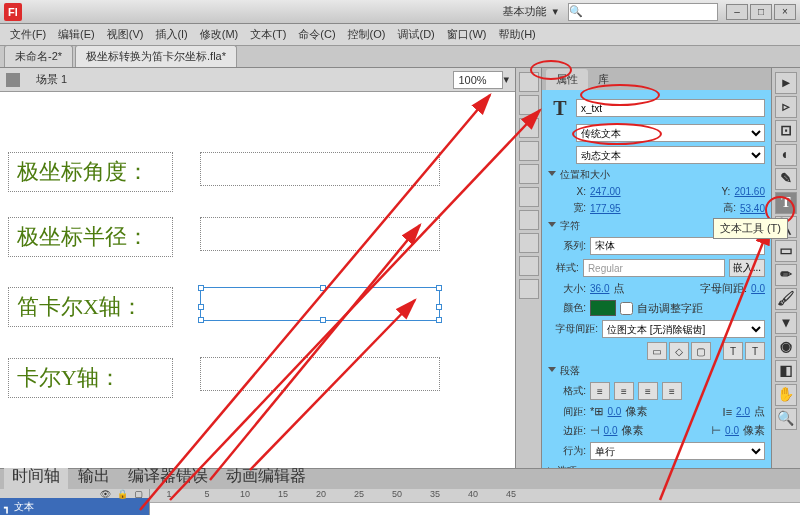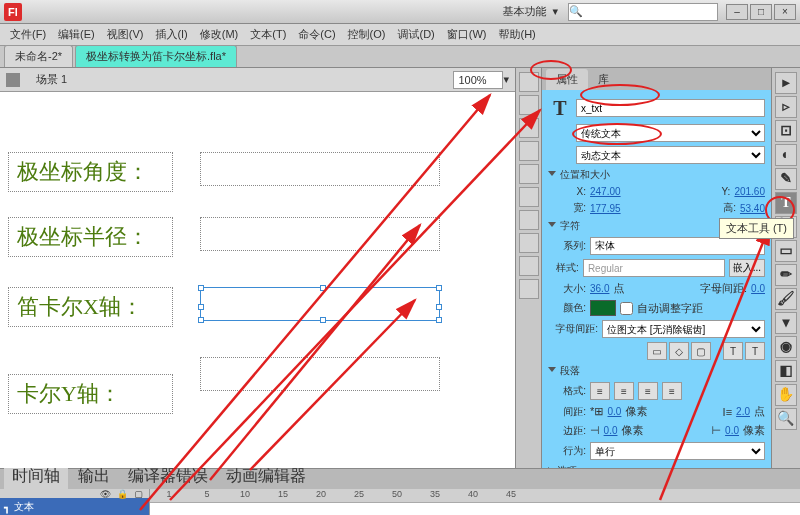--- a/index.html
+++ b/index.html
@@ -15,21 +15,21 @@
 .winbtns { display: flex; gap: 2px; }
 .winbtns div { width: 22px; height: 16px; background: #d4d4d4; border: 1px solid #888; text-align: center; line-height: 14px; font-size: 10px; }
 
 
 .menubar { height: 22px; background: #d8d8d8; display: flex; align-items: center; padding: 0 6px; gap: 4px; border-bottom: 1px solid #999; font-size: 11px; }
 .menubar span { padding: 2px 4px; }
 
 
 .doctabs { height: 22px; background: #c8c8c8; display: flex; align-items: flex-end; padding: 0 4px; border-bottom: 1px solid #888; }
 .doctab { padding: 3px 10px; background: #d8d8d8; border: 1px solid #999; border-bottom: none; border-radius: 3px 3px 0 0; margin-right: 2px; font-size: 11px; }
-.doctab.active { background: #5eead4; }
+.doctab.active { background: #e5e5e5; }
 
 
 .main { display: flex; height: 400px; }
 
 
 .canvas-area { flex: 1; background: #fff; position: relative; border-right: 1px solid #888; overflow: hidden; }
 .canvas-toolbar { height: 24px; background: #d8d8d8; border-bottom: 1px solid #999; display: flex; align-items: center; padding: 0 6px; font-size: 11px; }
 .canvas-toolbar .scene { display: flex; align-items: center; gap: 16px; }
 .canvas-toolbar .scene-icon { width: 14px; height: 14px; background: #888; }
 .canvas-toolbar .flex { flex: 1; }
@@ -60,21 +60,21 @@
 .section-head.open .tri { border-left: 4px solid transparent; border-right: 4px solid transparent; border-top: 5px solid #555; }
 .bluelink { color: #1a5bb8; text-decoration: underline; font-size: 10px; }
 .big-t { width: 24px; height: 24px; font-family: Georgia, serif; font-size: 20px; font-weight: bold; text-align: center; line-height: 24px; }
 .icon-btn { width: 20px; height: 18px; border: 1px solid #999; background: #e0e0e0; display: inline-flex; align-items: center; justify-content: center; font-size: 10px; }
 .color-chip { width: 26px; height: 16px; background: #0a6b2a; border: 1px solid #555; }
 
 
 .toolbox { width: 28px; background: #c8c8c8; display: flex; flex-direction: column; align-items: center; padding-top: 4px; gap: 2px; }
 .toolbox .tool { width: 22px; height: 22px; background: #d4d4d4; border: 1px solid #999; font-family: Georgia, serif; font-weight: bold; text-align: center; line-height: 20px; font-size: 14px; }
 .toolbox .tool.sel { background: #888; color: #fff; }
-.tooltip { position: absolute; right: 6px; top: 218px; background: #ffffe1; border: 1px solid #888; padding: 2px 6px; font-size: 11px; z-index: 100; }
+.tooltip { position: absolute; right: 12px; top: 218px; background: #ffffe1; border: 1px solid #888; padding: 2px 6px; font-size: 11px; z-index: 100; }
 
 
 .timeline { height: 47px; background: #d0d0d0; border-top: 1px solid #888; }
 .tl-tabs { height: 20px; display: flex; align-items: flex-end; padding: 0 4px; gap: 2px; background: #b8b8b8; }
 .tl-tab { padding: 2px 8px; font-size: 16px; border-radius: 3px 3px 0 0; }
 .tl-tab.active { background: #d0d0d0; }
 .tl-body { display: flex; height: 27px; }
 .tl-layers { width: 150px; border-right: 1px solid #999; }
 .tl-layer { height: 18px; background: #3b6bb8; color: #fff; display: flex; align-items: center; padding: 0 4px; font-size: 10px; gap: 4px; }
 .tl-frames { flex: 1; position: relative; }
@@ -152,21 +152,21 @@
         <div class="handle" style="top:-3px;left:-3px"></div>
         <div class="handle" style="top:-3px;right:-3px"></div>
         <div class="handle" style="bottom:-3px;left:-3px"></div>
         <div class="handle" style="bottom:-3px;right:-3px"></div>
         <div class="handle" style="top:-3px;left:50%"></div>
         <div class="handle" style="bottom:-3px;left:50%"></div>
         <div class="handle" style="top:50%;left:-3px"></div>
         <div class="handle" style="top:50%;right:-3px"></div>
       </div>
 
-      <div class="text-field tf-label" style="top:282px">卡尔Y轴：</div>
+      <div class="text-field tf-label" style="top:266px">卡尔Y轴：</div>
       <div class="text-field tf-input" style="top:265px"></div>
     </div>
   </div>
 
   <div class="vstrip">
     <div class="vbtn"></div>
     <div class="vbtn"></div>
     <div class="vbtn"></div>
     <div class="vbtn"></div>
     <div class="vbtn"></div>

